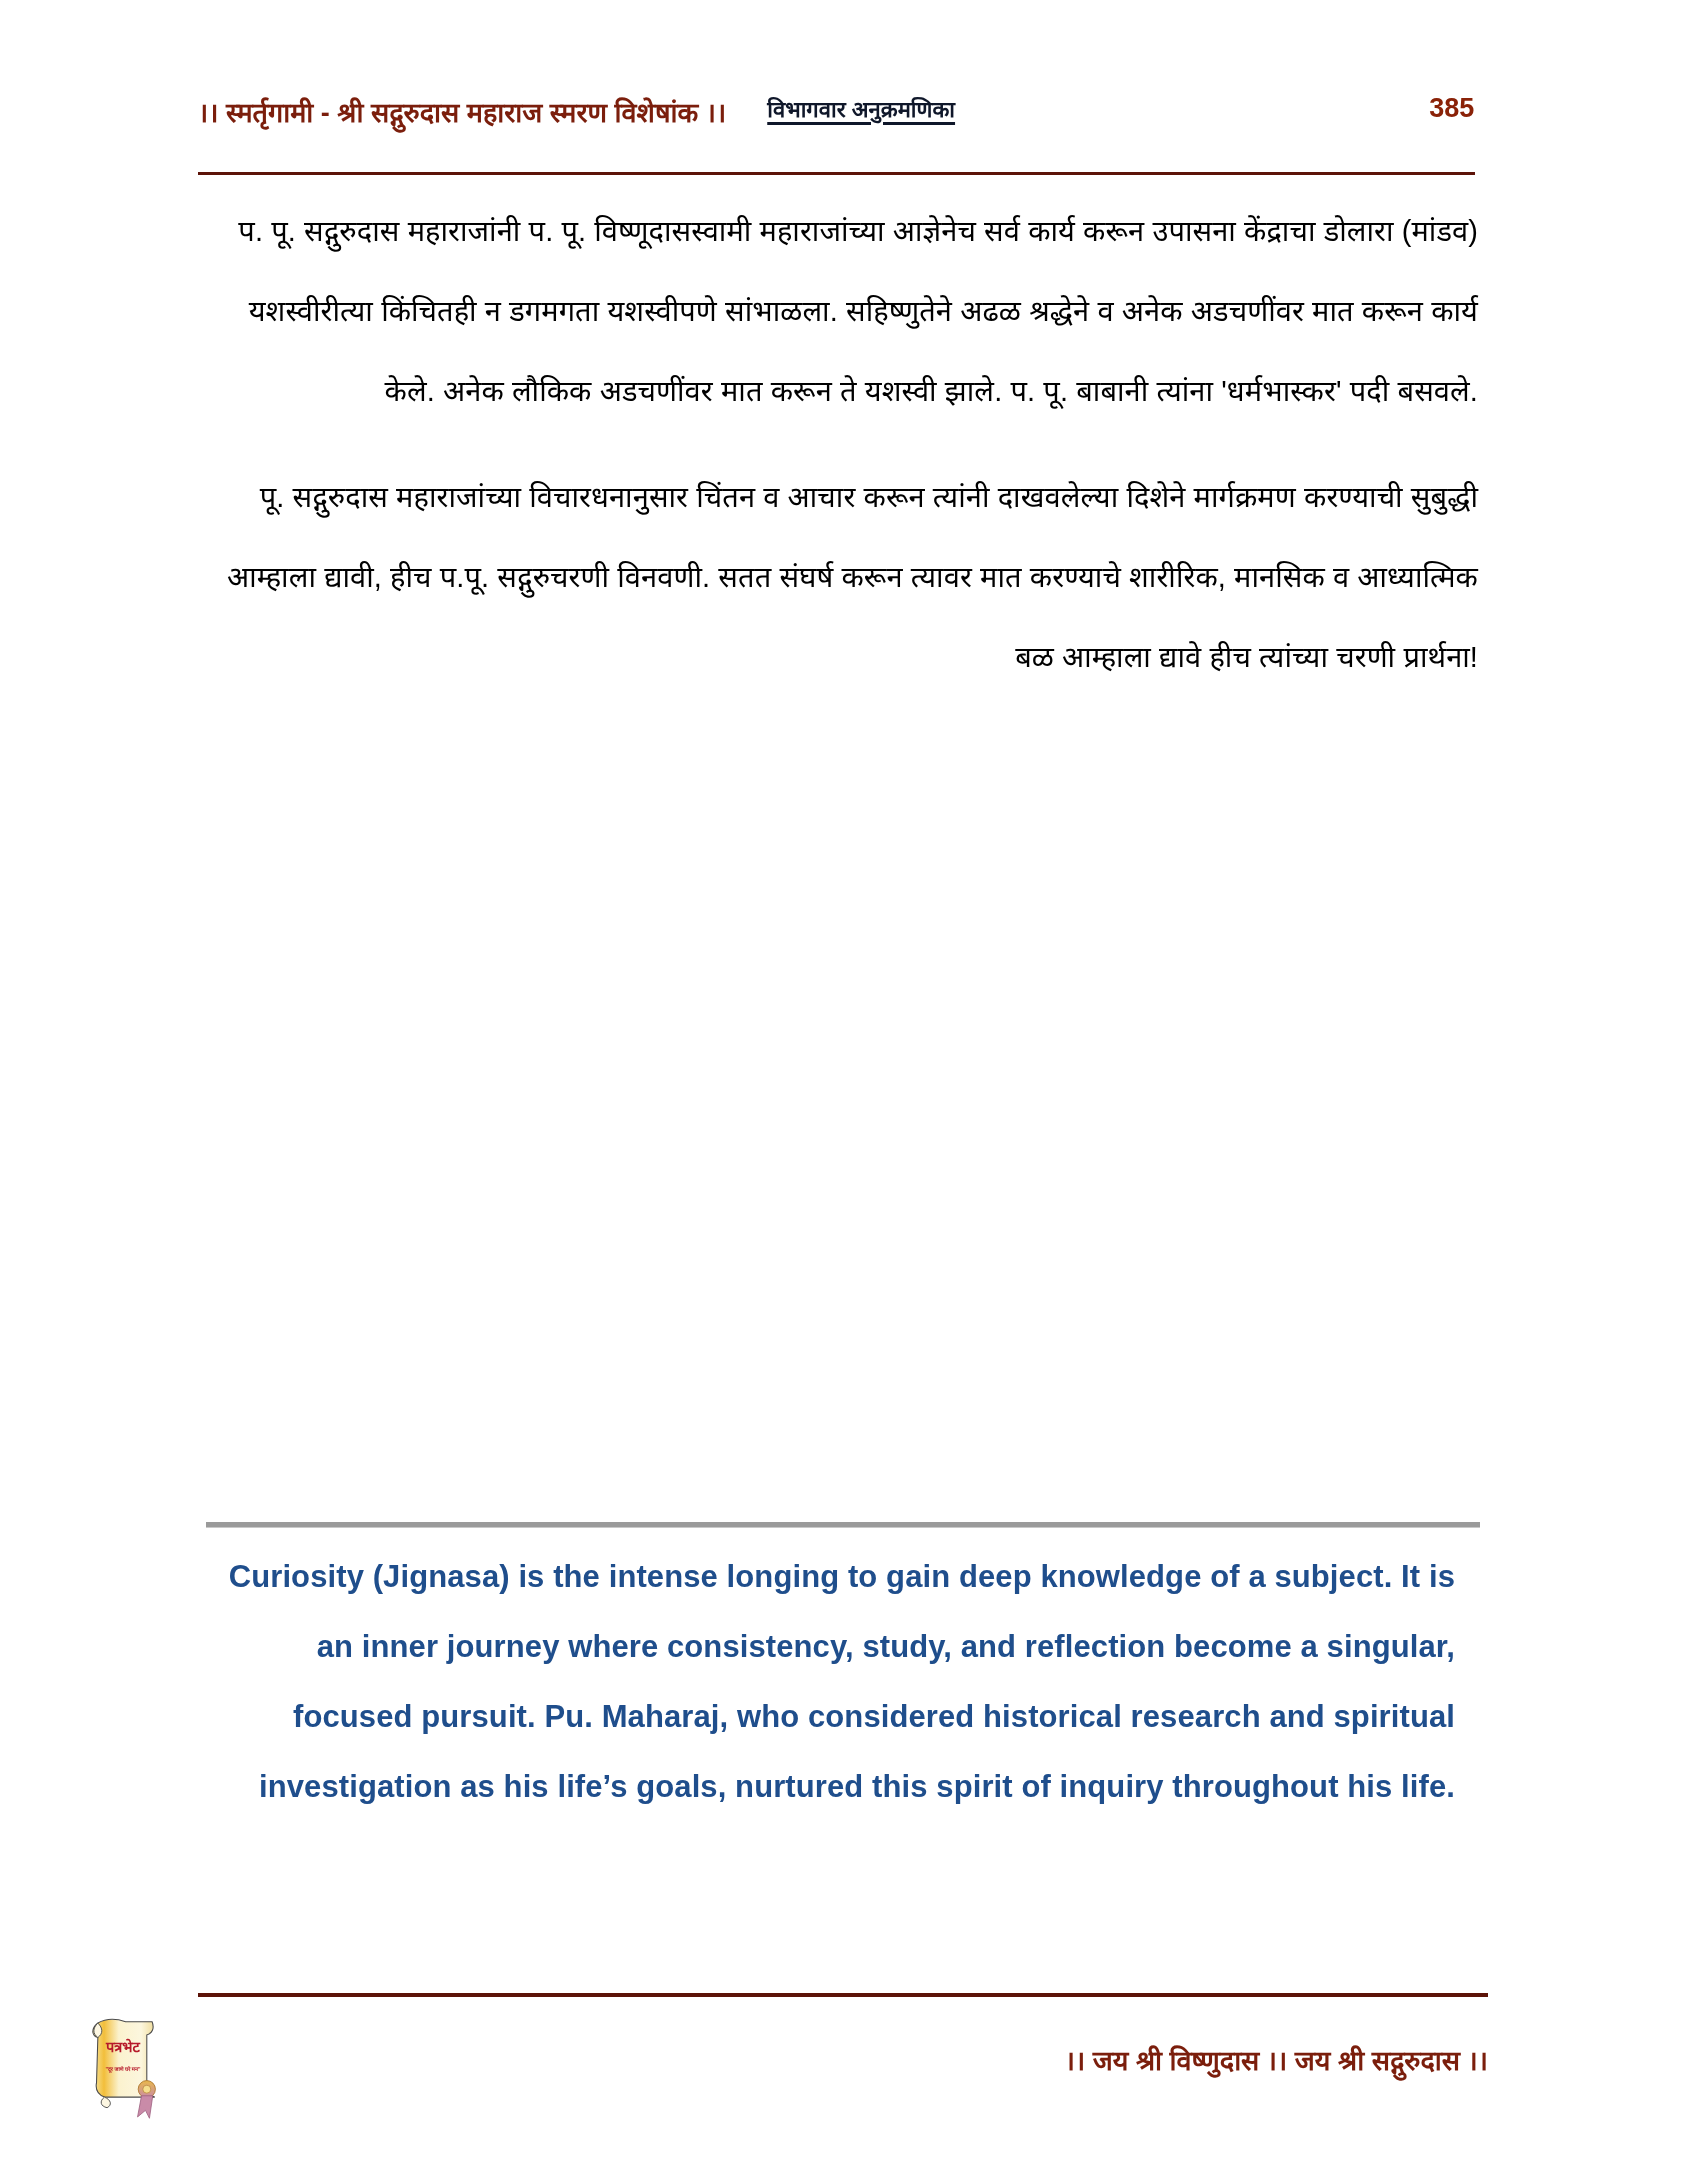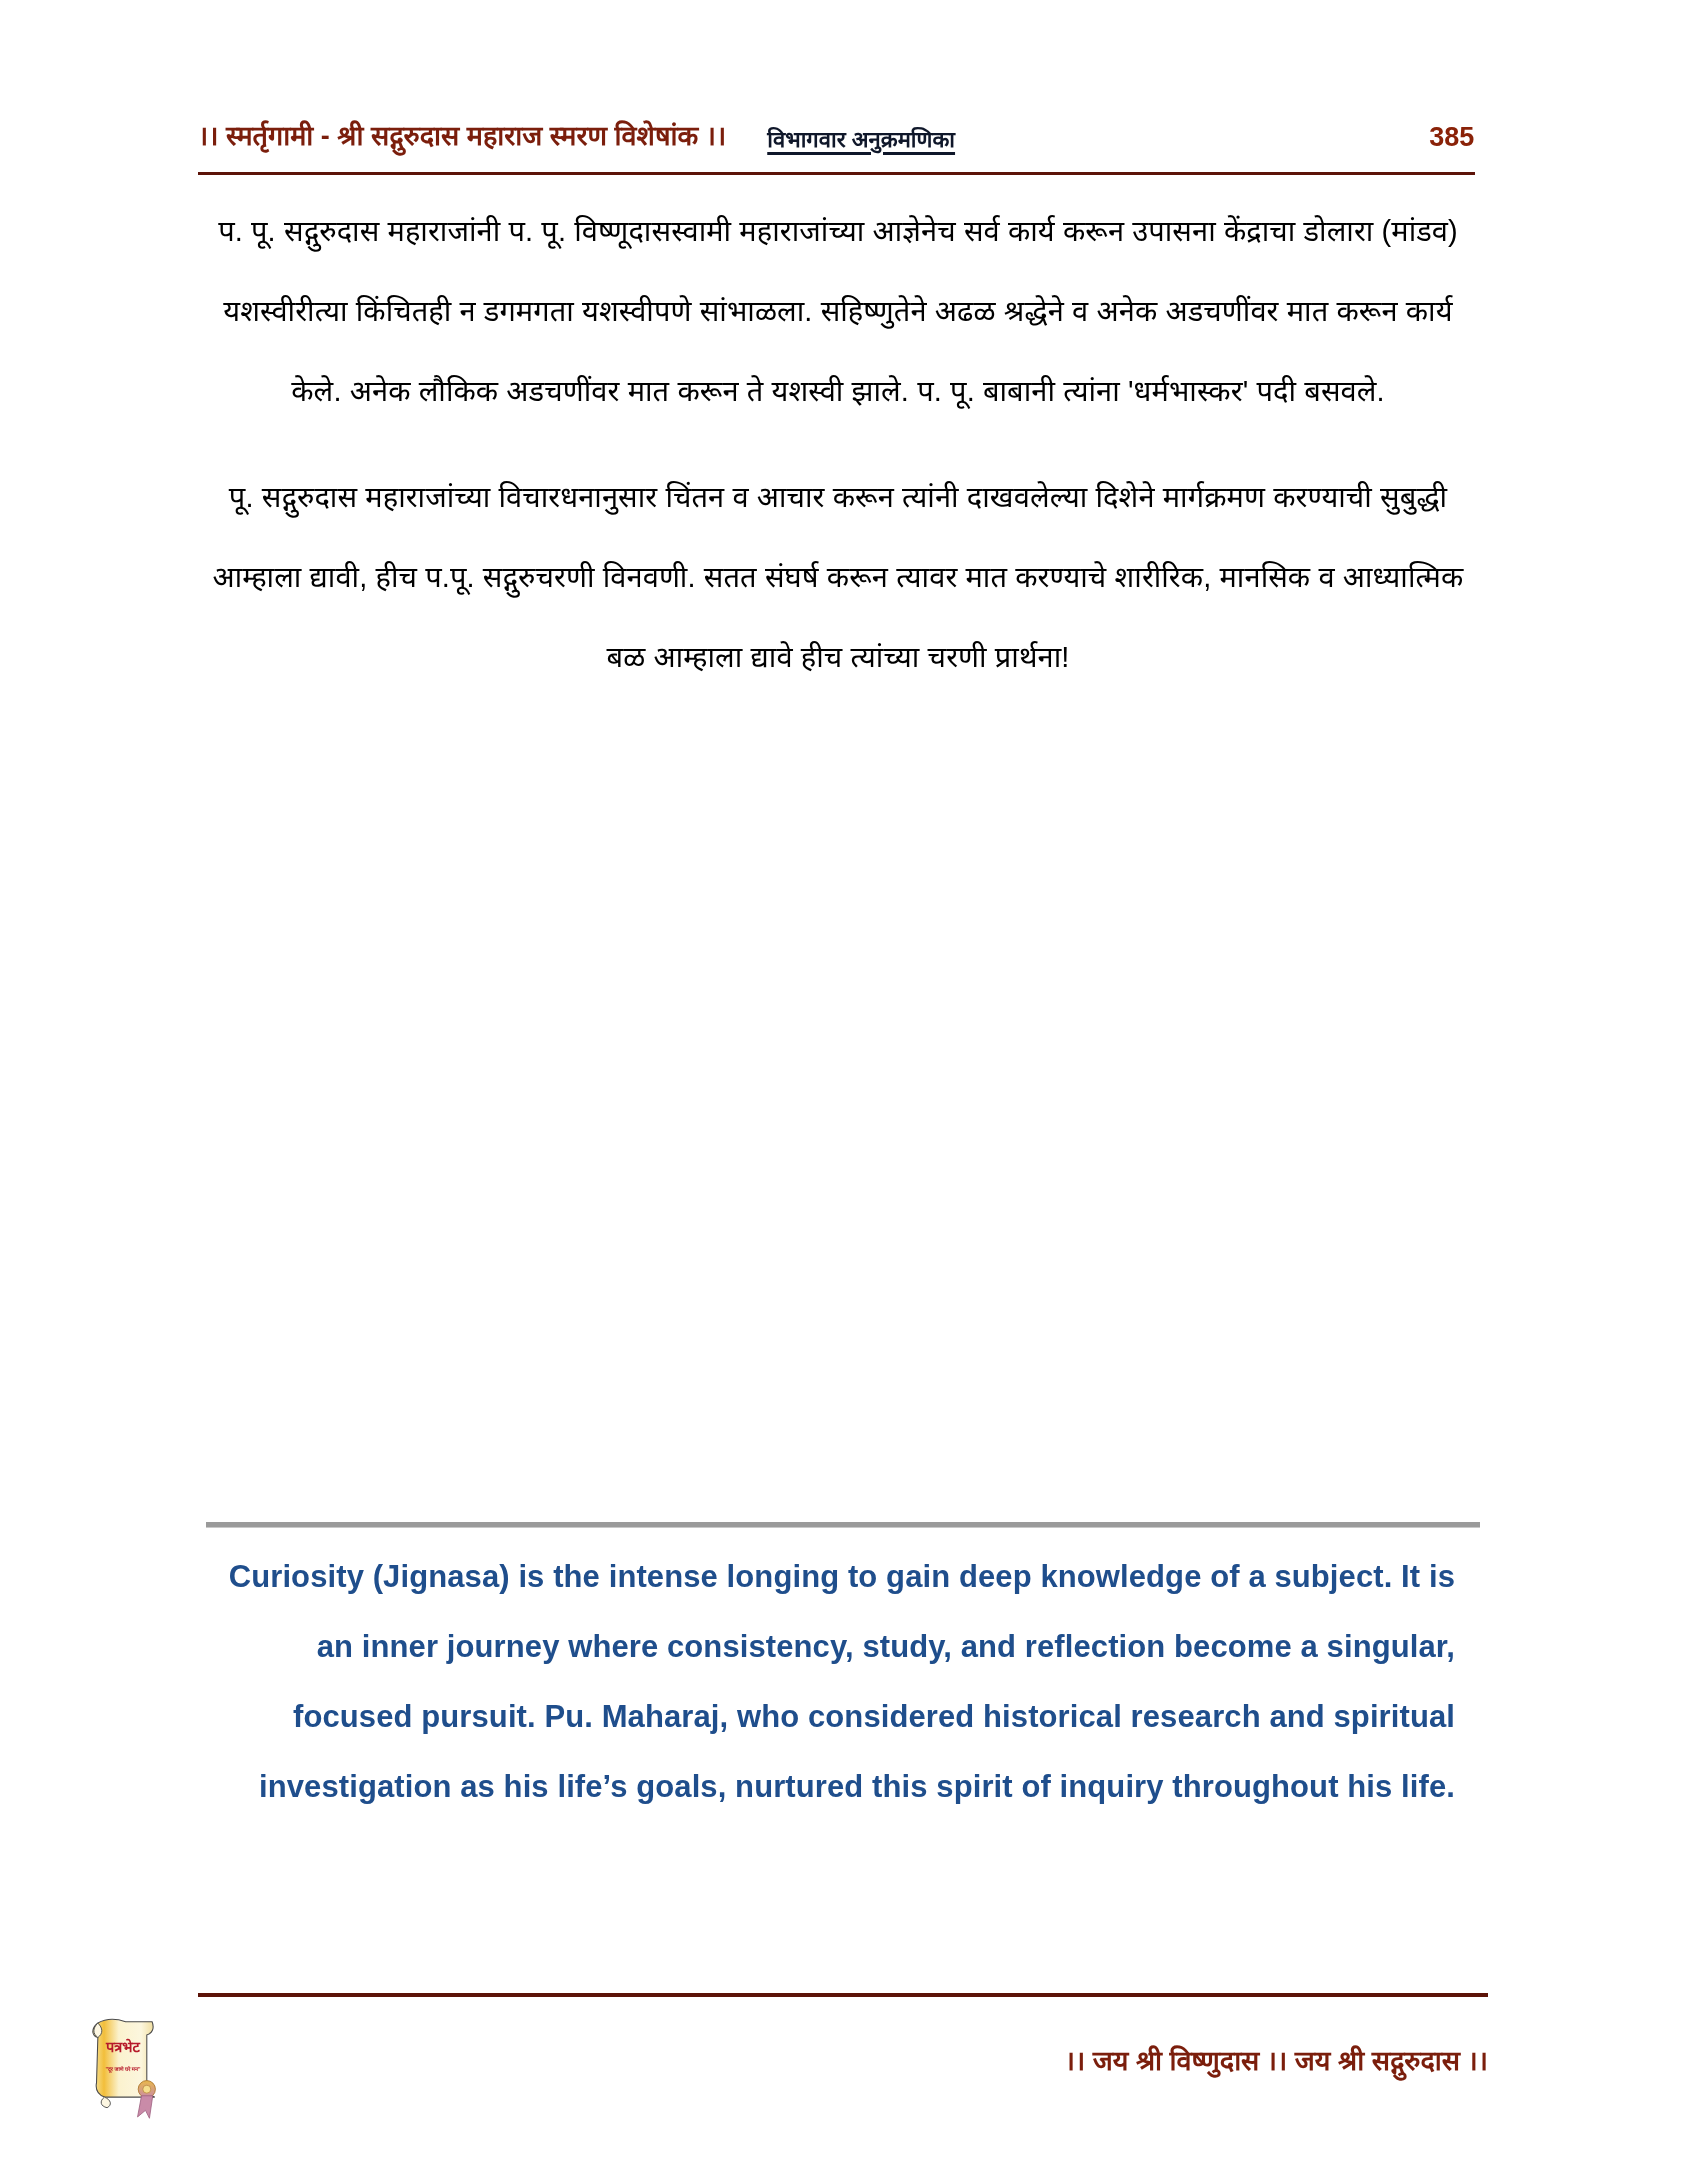--- a/index.html
+++ b/index.html
@@ -17,21 +17,21 @@
   }
 
   
   .page-header {
     position: absolute;
     left: 198px;
     top: 93px;
     width: 1277px;
     height: 60px;
     display: flex;
-    align-items: flex-end;
+    align-items: flex-start;
   }
   .header-title {
     color: #7B1E0C;
     font-size: 27px;
     font-weight: bold;
     letter-spacing: 0px;
     white-space: nowrap;
     font-family: "Liberation Sans", sans-serif;
   }
   .header-link {
@@ -67,21 +67,21 @@
   .body-block {
     position: absolute;
     left: 198px;
     top: 191px;
     width: 1280px;
   }
   .para {
     color: #000000;
     font-size: 29px;
     line-height: 80px;
-    text-align: center;
+    text-align: right;
     font-family: "Liberation Sans", sans-serif;
     margin: 0 0 2.6px 0;
     letter-spacing: 0.1px;
   }
   .para.gap-after {
     margin-bottom: 26px;
   }
   .jay-line {
     color: #000000;
     font-size: 29px;

